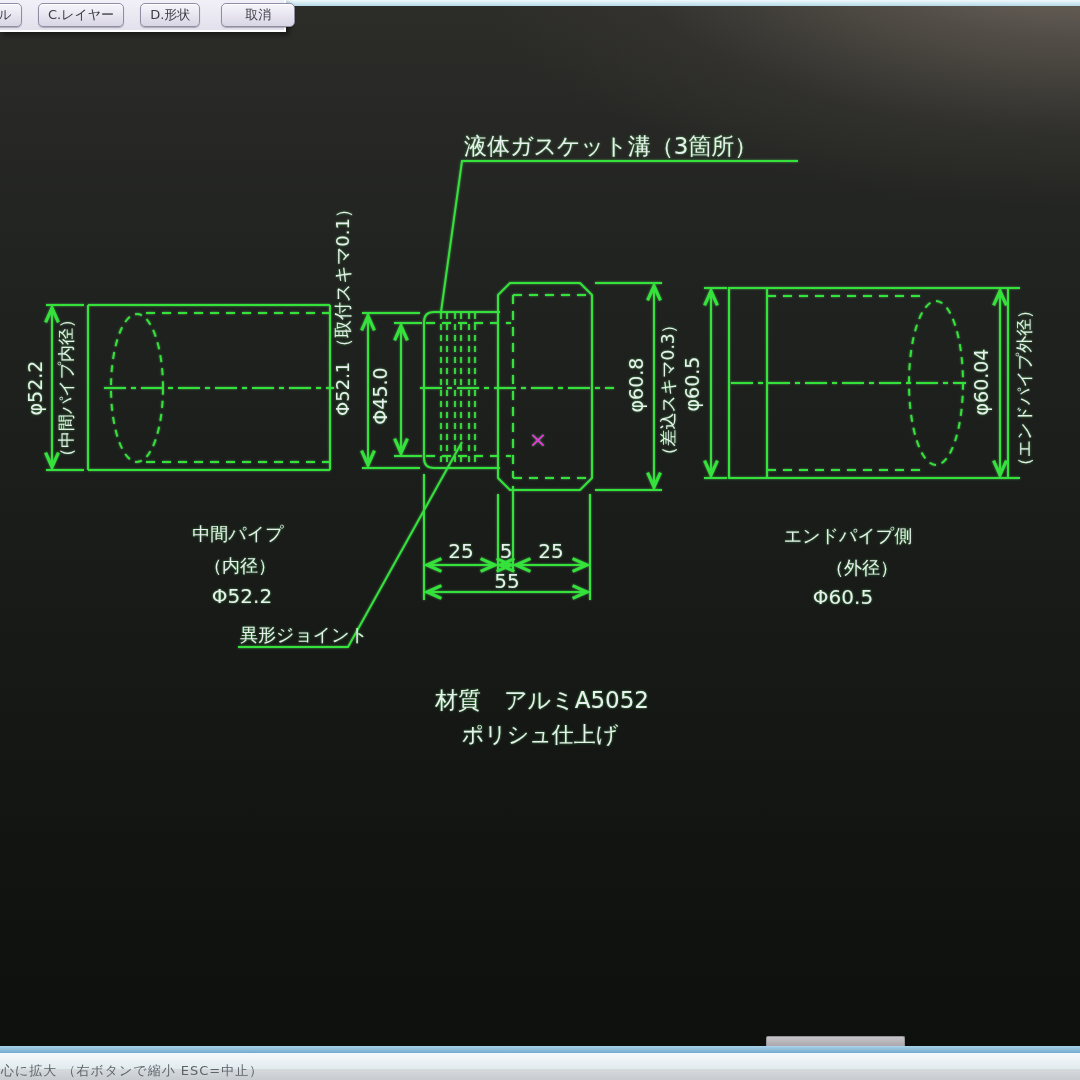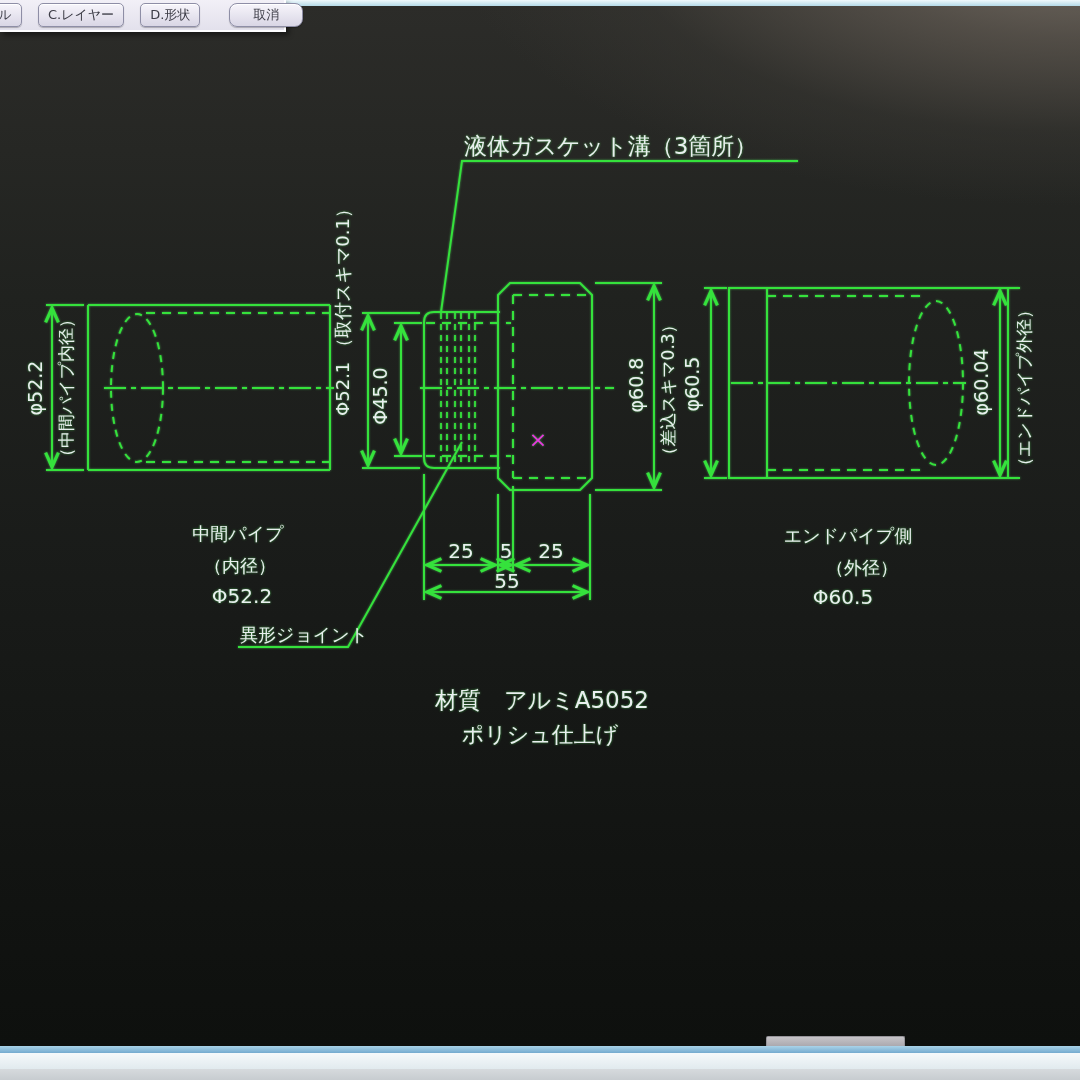--- a/index.html
+++ b/index.html
@@ -20,21 +20,21 @@
   .toolbar{position:absolute;top:0;left:0;width:286px;height:32px;z-index:3;
            background:linear-gradient(#f2f0f7,#e3e1ec);
            border-right:2px solid #fdfdff;border-bottom:2px solid #fdfdff;
            box-shadow:3px 3px 5px rgba(0,0,0,.45);
            display:flex;align-items:center;gap:7px;padding:0 6px;box-sizing:border-box;}
   .tb-btn{height:24px;padding:0 9px;border:1px solid #8e8ea6;border-radius:5px;
           background:linear-gradient(#f7f5fb,#d9d6e5);color:#3c3c46;font-size:13px;
           font-family:"DejaVu Sans",sans-serif;box-shadow:inset 0 1px 0 #fff,0 1px 1px rgba(0,0,0,.25);
           white-space:nowrap;line-height:22px;margin-left:9px;}
   .tb-btn.partial{margin-left:-18px;min-width:34px;}
-  .tb-btn.cancel{margin-left:22px;min-width:74px;border-radius:8px;}
+  .tb-btn.cancel{margin-left:14px;min-width:74px;}
 
   
   .hthumb{position:absolute;top:1036px;left:766px;width:137px;height:10px;z-index:2;
           background:linear-gradient(#c6c4c8,#a8a6ac);border:1px solid #97959b;border-bottom:none;
           border-radius:2px 2px 0 0;}
   .strip-blue{position:absolute;top:1046px;left:0;width:1080px;height:7px;z-index:2;
               background:linear-gradient(#a9d3e9,#74aacf);}
   .strip-light{position:absolute;top:1053px;left:0;width:1080px;height:16px;z-index:2;
                background:linear-gradient(#f5f9fb,#e1eaee);}
   .strip-gray{position:absolute;top:1069px;left:0;width:1080px;height:11px;z-index:2;
@@ -156,14 +156,15 @@
     <button class="tb-btn partial">ル</button>
     <button class="tb-btn">C.レイヤー</button>
     <button class="tb-btn">D.形状</button>
     <button class="tb-btn cancel">取消</button>
   </div>
 
   <div class="hthumb"></div>
   <div class="strip-blue"></div>
   <div class="strip-light"></div>
   <div class="strip-gray"></div>
+  <span class="status-text">心に拡大 （右ボタンで縮小 ESC=中止）</span>
 
 </div>
 
 </body></html>

